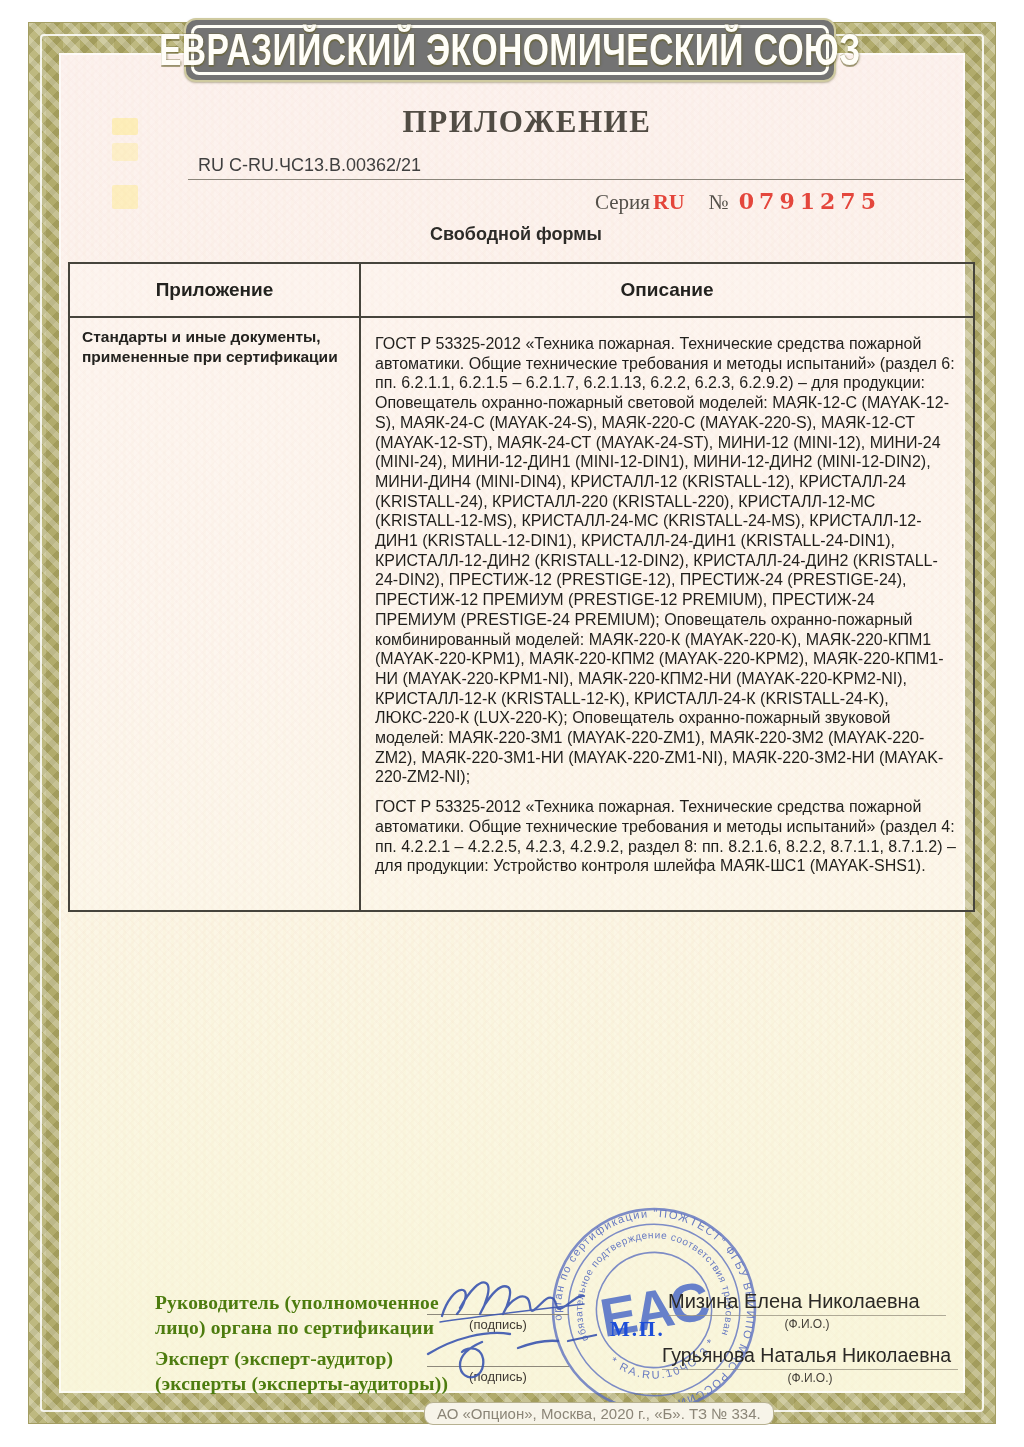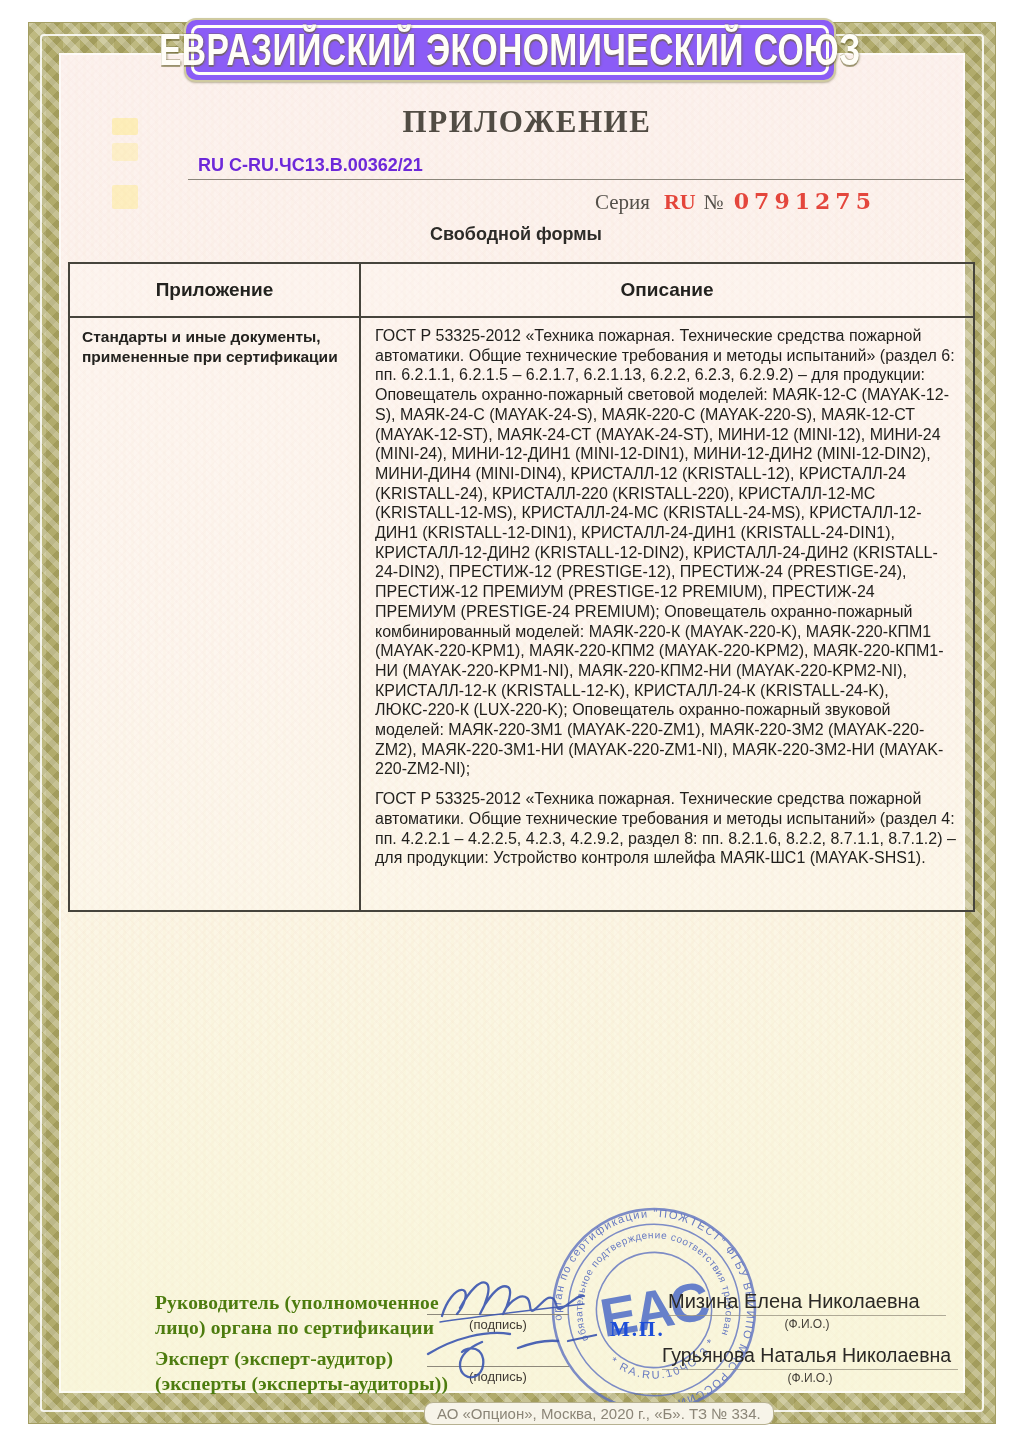--- a/index.html
+++ b/index.html
@@ -26,21 +26,21 @@
       linear-gradient(180deg, rgba(252,240,238,.80) 0%, rgba(252,242,234,.65) 45%, rgba(250,246,222,.70) 72%, rgba(248,246,216,.85) 100%),
       repeating-linear-gradient(45deg, rgba(224,158,148,.12) 0 2px, rgba(224,158,148,0) 2px 6px),
       repeating-linear-gradient(-45deg, rgba(224,158,148,.12) 0 2px, rgba(224,158,148,0) 2px 6px),
       repeating-linear-gradient(90deg, rgba(218,198,92,.10) 0 3px, rgba(218,198,92,0) 3px 8px),
       #fdf8ee;
     box-shadow:inset 0 0 0 2px rgba(255,255,255,.7);
   }
   
   .banner{
     position:absolute;left:184px;top:18px;width:652px;height:64px;z-index:5;box-sizing:border-box;
-    background:#8b5cf6;border:2px solid #cfcaa0;border-radius:12px;
+    background:#737373;border:2px solid #cfcaa0;border-radius:12px;
     display:flex;align-items:center;justify-content:center;
     box-shadow:0 1px 2px rgba(90,86,40,.4);
   }
   .banner-frame{position:absolute;inset:5px;border:3px solid #fffef6;border-radius:8px;pointer-events:none;}
   .banner-text{
     font-weight:bold;font-size:41px;color:#fffef8;white-space:nowrap;letter-spacing:.5px;
     transform:scaleX(.82) scaleY(1.06);
     text-shadow:0 2px 0 rgba(103,98,46,.55), 0 -1px 0 rgba(103,98,46,.35), 2px 1px 2px rgba(103,98,46,.35);
   }
   
@@ -48,28 +48,28 @@
     position:absolute;left:0;top:104px;width:1024px;z-index:3;text-align:center;padding-left:30px;box-sizing:border-box;
     font-family:"Liberation Serif","DejaVu Serif",serif;font-weight:bold;font-size:31px;color:#514c44;letter-spacing:1.5px;
   }
   .subtitle-row{
     position:absolute;left:188px;top:155px;width:776px;z-index:3;display:flex;align-items:flex-end;gap:12px;
   }
   .subtitle-label{
     font-family:"Liberation Serif","DejaVu Serif",serif;font-weight:bold;font-size:21px;color:#4b4740;white-space:nowrap;letter-spacing:.3px;
   }
   .cert-number{
-    flex:1;font-size:18px;color:#6d28d9;border-bottom:1.5px solid #8a857a;padding:0 16px 3px 10px;white-space:nowrap;font-weight:bold;
+    flex:1;font-size:18px;color:#404040;border-bottom:1.5px solid #8a857a;padding:0 16px 3px 10px;white-space:nowrap;
   }
   .series-row{
     position:absolute;left:595px;top:188px;z-index:3;display:flex;align-items:baseline;
     font-family:"Liberation Serif","DejaVu Serif",serif;color:#54504a;font-size:21px;
   }
-  .series-label{margin-right:14px;}
-  .series-value{color:#e4453a;font-weight:bold;font-size:22px;margin-right:8px;}
+  .series-label{margin-right:3px;}
+  .series-value{color:#e4453a;font-weight:bold;font-size:22px;margin-right:24px;}
   .number-sign{margin-right:10px;}
   .blank-number{
     font-family:"DejaVu Serif","Liberation Serif",serif;font-weight:bold;font-size:22px;color:#e4463c;letter-spacing:5px;
   }
   .form-note{
     position:absolute;left:0;top:224px;width:1024px;z-index:3;text-align:center;padding-left:8px;box-sizing:border-box;
     font-weight:bold;font-size:18px;color:#2c2b28;
   }
   
   .cert-table{
@@ -78,21 +78,21 @@
   }
   .thead{display:flex;height:54px;border-bottom:2px solid #46443c;box-sizing:border-box;}
   .th{display:flex;align-items:center;justify-content:center;font-weight:bold;font-size:19px;color:#23221f;}
   .th-appendix{width:291px;border-right:2px solid #46443c;box-sizing:border-box;}
   .th-description{flex:1;}
   .tbody{display:flex;flex:1;overflow:hidden;}
   .td-appendix{
     width:291px;border-right:2px solid #46443c;box-sizing:border-box;padding:9px 12px;
     font-weight:bold;font-size:15.5px;line-height:1.32;color:#23221f;
   }
-  .td-description{flex:1;padding:8px 14px;font-size:16px;line-height:19.7px;color:#201f1c;overflow:hidden;}
+  .td-description{flex:1;padding:16px 14px;font-size:16px;line-height:19.7px;color:#201f1c;overflow:hidden;}
   .td-description p{margin:0 0 10px 0;}
   .td-description p:last-child{margin:0;}
   
   .role{
     position:absolute;z-index:6;font-family:Liberation Serif, serif;font-weight:bold;
     font-size:19.5px;line-height:1.28;color:#4d7c0f;letter-spacing:.2px;
   }
   .role-head{left:155px;top:1291px;width:308px;}
   .role-expert{left:155px;top:1347px;width:330px;}
   .sig-block{position:absolute;z-index:6;width:142px;}

